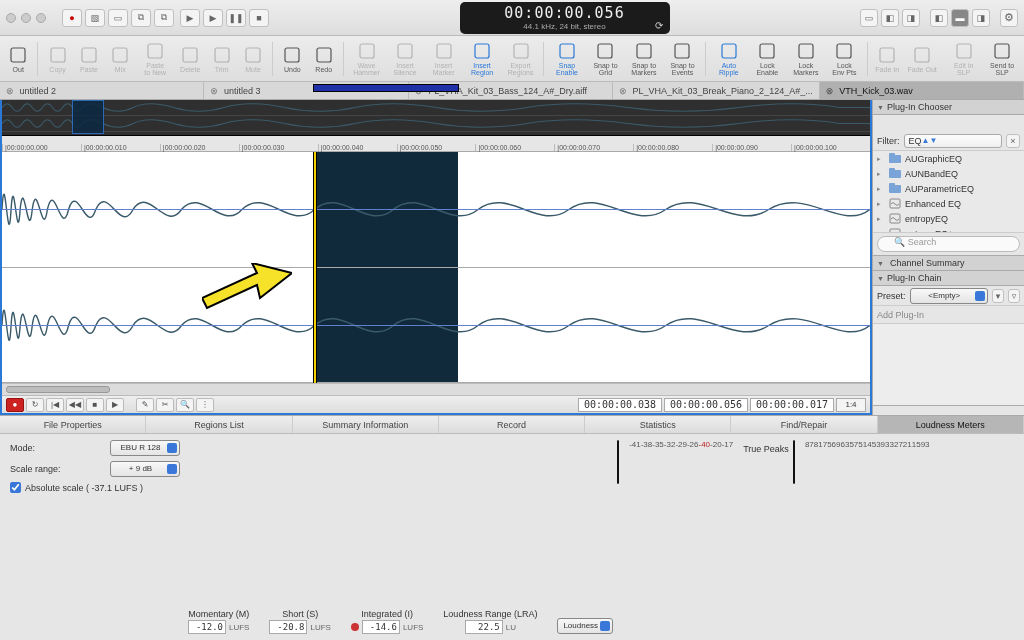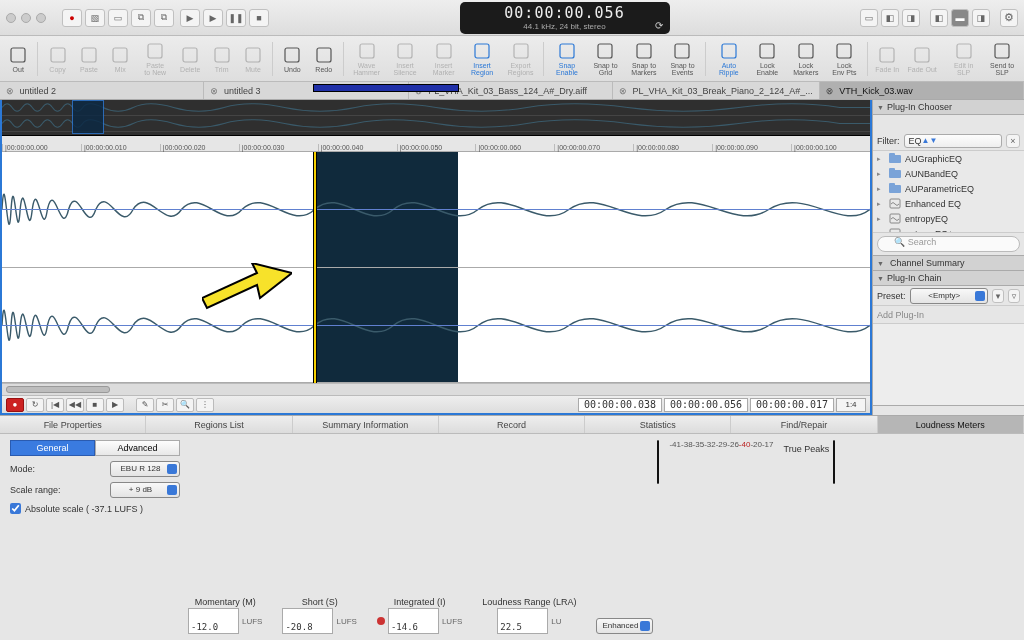--- a/index.html
+++ b/index.html
@@ -92,21 +92,21 @@
   .seg button.on{ background:#3a7be0; color:#fff; border-color:#2a5bb0 }
   .fr{ display:flex; align-items:center; justify-content:space-between; gap:4px }
   .dd{ height:16px; border:1px solid #888; border-radius:3px; background:linear-gradient(#f8f8f8,#e4e4e4); font-size:8px; padding:0 14px 0 5px; line-height:14px; position:relative; min-width:70px; text-align:center }
   .dd::after{ content:""; position:absolute; right:2px; top:2px; width:10px; height:10px; background:#3978d8; border-radius:2px }
   .chk{ display:flex; align-items:center; gap:4px; font-size:9px }
   .chk input{ accent-color:#3978d8; width:11px; height:11px }
   .bcol-right { flex:1; display:flex; flex-direction:row; gap:4px; }
   .lhdr{ display:flex; gap:20px; font-size:9px; color:#333; align-items:flex-end}
   .lhdr .m{ display:flex; flex-direction:column; align-items:center; gap:1px }
   .lhdr .val{ display:flex; align-items:center; gap:3px }
-  .lhdr .nb{ background:#fff; border:1px solid #aaa; width:51px; height:14px; font-family:monospace; font-size:9px; text-align:left; padding:12px 2px; line-height:12px }
+  .lhdr .nb{ background:#fff; border:1px solid #aaa; width:38px; height:14px; font-family:monospace; font-size:9px; text-align:right; padding:0 2px; line-height:12px }
   .lhdr .u{ font-size:8px; color:#666 }
   .lhdr .red{ width:8px; height:8px; border-radius:50%; background:#c33; display:inline-block }
   .meter{ height:44px; background:#2f2f2f; border:1px solid #111; border-radius:2px; position:relative; overflow:hidden }
   .meter .lane{ position:absolute; left:4px; right:16px; height:9px; background:linear-gradient(90deg,#6b7a86,#7a6a7a 40%,#a07a6f 90%); border-radius:2px; opacity:.85 }
   .meter .lbl{ position:absolute; right:3px; font-size:6px; color:#999 }
   .scale{ display:flex; justify-content:space-between; font-size:8px; color:#555; padding:0 6px }
   .scale span.red{ color:#bb2222 }
   .tp-peak .lane{ background:linear-gradient(90deg,#6a8a7a,#8a8a6a 50%,#a86a6a 95%) }
   .tp-peak .pk{ position:absolute; right:14px; width:4px; top:0; bottom:0; background:#d62222 }
 
@@ -526,24 +526,20 @@
         <div class="btab">File Properties</div>
         <div class="btab">Regions List</div>
         <div class="btab">Summary Information</div>
         <div class="btab">Record</div>
         <div class="btab">Statistics</div>
         <div class="btab">Find/Repair</div>
         <div class="btab active">Loudness Meters</div>
       </div>
     <div class="bcontent">
       <div class="bcol-left">
-        <div class="seg">
-          <button class="on">General</button>
-          <button>Advanced</button>
-        </div>
         <div class="fr">
             <span>Mode:</span>
             <div class="dd"><span>EBU R 128</span></div>
           </div>
         <div class="fr">
             <span>Scale range:</span>
             <div class="dd"><span>+ 9 dB</span></div>
           </div>
         <label class="chk">
             <input type="checkbox" checked="" style="">
@@ -575,21 +571,21 @@
                 <span class="u">LUFS</span>
               </span>
             </div>
             <div class="m">
               <span>Loudness Range (LRA)</span>
               <span class="val">
                 <span class="nb">22.5</span>
                 <span class="u">LU</span>
               </span>
             </div>
-            <div class="dd" style="align-self: flex-end; min-width: 50px;">Enhanced</div>
+            <div class="dd" style="align-self: flex-end; min-width: 50px;">Loudness</div>
           </div>
         <div class="meter">
           <div class="lane" style="top:4px"></div>
           <div class="lane" style="top:15px"></div>
           <div class="lane" style="top:26px"></div>
           <div class="lane" style="top:37px;height:3px"></div>
           <span class="lbl" style="top:3px">M</span>
           <span class="lbl" style="top:14px">S</span>
           <span class="lbl" style="top:25px">I</span>
           <span class="lbl" style="top:35px">LRA</span>
@@ -604,17 +600,34 @@
             <span class="red">-40</span>
             <span>-20</span>
             <span>-17</span>
           </div>
         <div style="font-size:9px;color:#333;margin-top:4px">True Peaks</div>
         <div class="meter tp-peak">
           <div class="lane" style="top:10px;height:10px"></div>
           <div class="lane" style="top:24px;height:10px"></div>
           <div class="pk"></div>
         </div>
+        <div class="scale" id="tpscale">
+            <span>87</span>
+            <span>81</span>
+            <span>75</span>
+            <span>69</span>
+            <span>63</span>
+            <span>57</span>
+            <span>51</span>
+            <span>45</span>
+            <span>39</span>
+            <span>33</span>
+            <span>27</span>
+            <span>21</span>
+            <span>15</span>
+            <span>9</span>
+            <span>3</span>
+          </div>
       </div>
     </div>
   </div>
 
 </div>
 
 </body></html>

